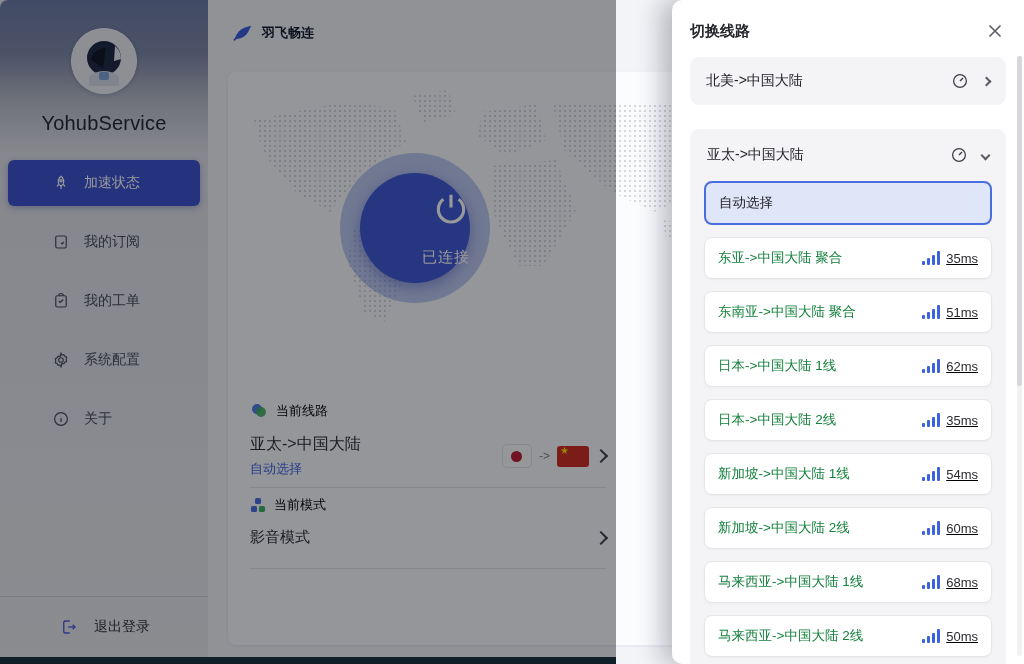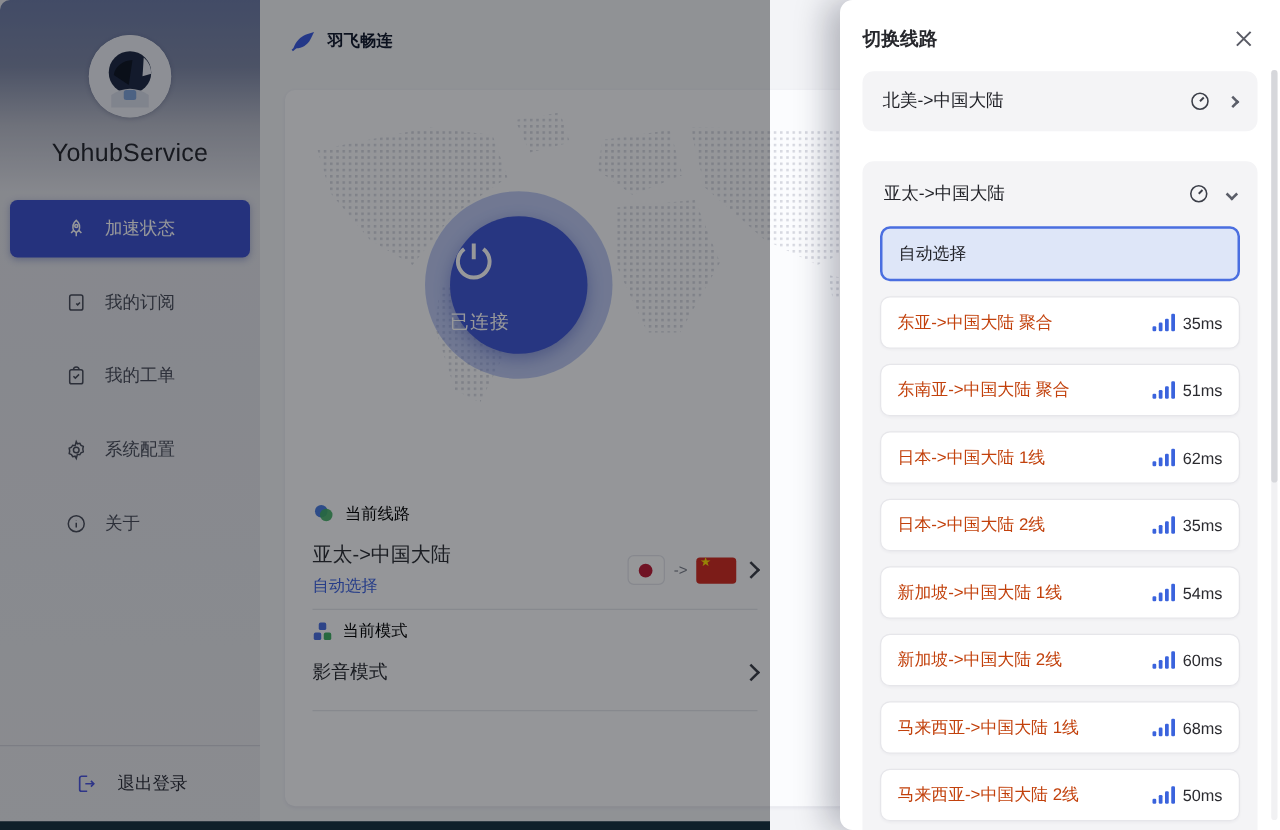--- a/index.html
+++ b/index.html
@@ -31,21 +31,21 @@
   .main-header { position:absolute; left:0; top:0; width:100%; height:66px;
     display:flex; align-items:center; padding-left:24px; gap:8px; }
   .app-title { font-size:13px; font-weight:bold; color:#0f172a; }
   .main-card { position:absolute; left:20px; top:72px; width:776px; height:573px;
     background:#fbfcfe; border-radius:8px; box-shadow:0 1px 3px rgba(60,70,110,.08); overflow:hidden; }
   .map { position:absolute; left:6px; top:8px; }
 
   .connect { position:absolute; left:112px; top:81px; width:150px; height:150px; }
   .halo { position:absolute; inset:0; border-radius:50%; background:rgba(104,130,226,.42); }
   .power-btn { position:absolute; left:20px; top:20px; width:110px; height:110px; border-radius:50%;
-    background:#3f56d4; color:#fff; display:flex; flex-direction:column; align-items:flex-start;
+    background:#3f56d4; color:#fff; display:flex; flex-direction:column; align-items:flex-end;
     justify-content:center; gap:20px; cursor:pointer; box-shadow:0 4px 14px rgba(50,70,180,.45); }
   .power-btn svg { width:38px; height:38px; }
   .power-label { font-size:15px; letter-spacing:1px; }
 
   .section { position:absolute; left:22px; width:356px; }
   .sec-line { top:330px; }
   .sec-mode { top:424px; }
   .sec-head { display:flex; align-items:center; gap:8px; font-size:13px; color:#000000; }
   .sec-body { margin-top:14px; display:flex; align-items:center; justify-content:space-between; }
   .route-name { font-size:16px; color:#2b2d33; }
@@ -86,22 +86,22 @@
     justify-content:space-between; cursor:pointer; }
   .group-label { font-size:14px; color:#222329; }
   .group-right { display:flex; align-items:center; gap:14px; color:#3c3f49; }
   .gauge { width:18px; height:18px; }
   .option-selected { height:44px; border:2px solid #4a6ee0; background:#dee6f8; border-radius:8px;
     display:flex; align-items:center; padding:0 13px; font-size:13.5px; color:#222329;
     margin-bottom:12px; cursor:pointer; }
   .line-row { height:42px; background:#ffffff; border:1px solid #e6e6ea; border-radius:8px;
     display:flex; align-items:center; justify-content:space-between; padding:0 13px;
     margin-bottom:12px; cursor:pointer; box-shadow:0 1px 2px rgba(40,45,70,.04); }
-  .line-label { font-size:13.5px; color:#c2410c;text-align:right; }
-  .line-right { display:flex; align-items:center; gap:6px; }
+  .line-label { font-size:13.5px; color:#15803d;text-align:right; }
+  .line-right { display:flex; align-items:center; gap:6px;text-decoration:underline; }
   .bars { display:flex; align-items:flex-end; gap:2px; height:14px; }
   .bars i { display:block; width:3px; background:#3a63dd; border-radius:1px; }
   .bars i:nth-child(1){height:4px;} .bars i:nth-child(2){height:7px;}
   .bars i:nth-child(3){height:10px;} .bars i:nth-child(4){height:14px;}
   .latency { font-size:13px; color:#2b2b30; }
   .scrollbar { position:absolute; right:2px; top:56px; width:5px; height:600px;
     background:#f1f1f3; border-radius:3px; }
   .scroll-thumb { position:absolute; top:0; width:5px; height:330px; background:#d6d7db; border-radius:3px; }
 
   .mi svg, .gauge svg, .close-btn svg { width:100%; height:100%; display:block; }

